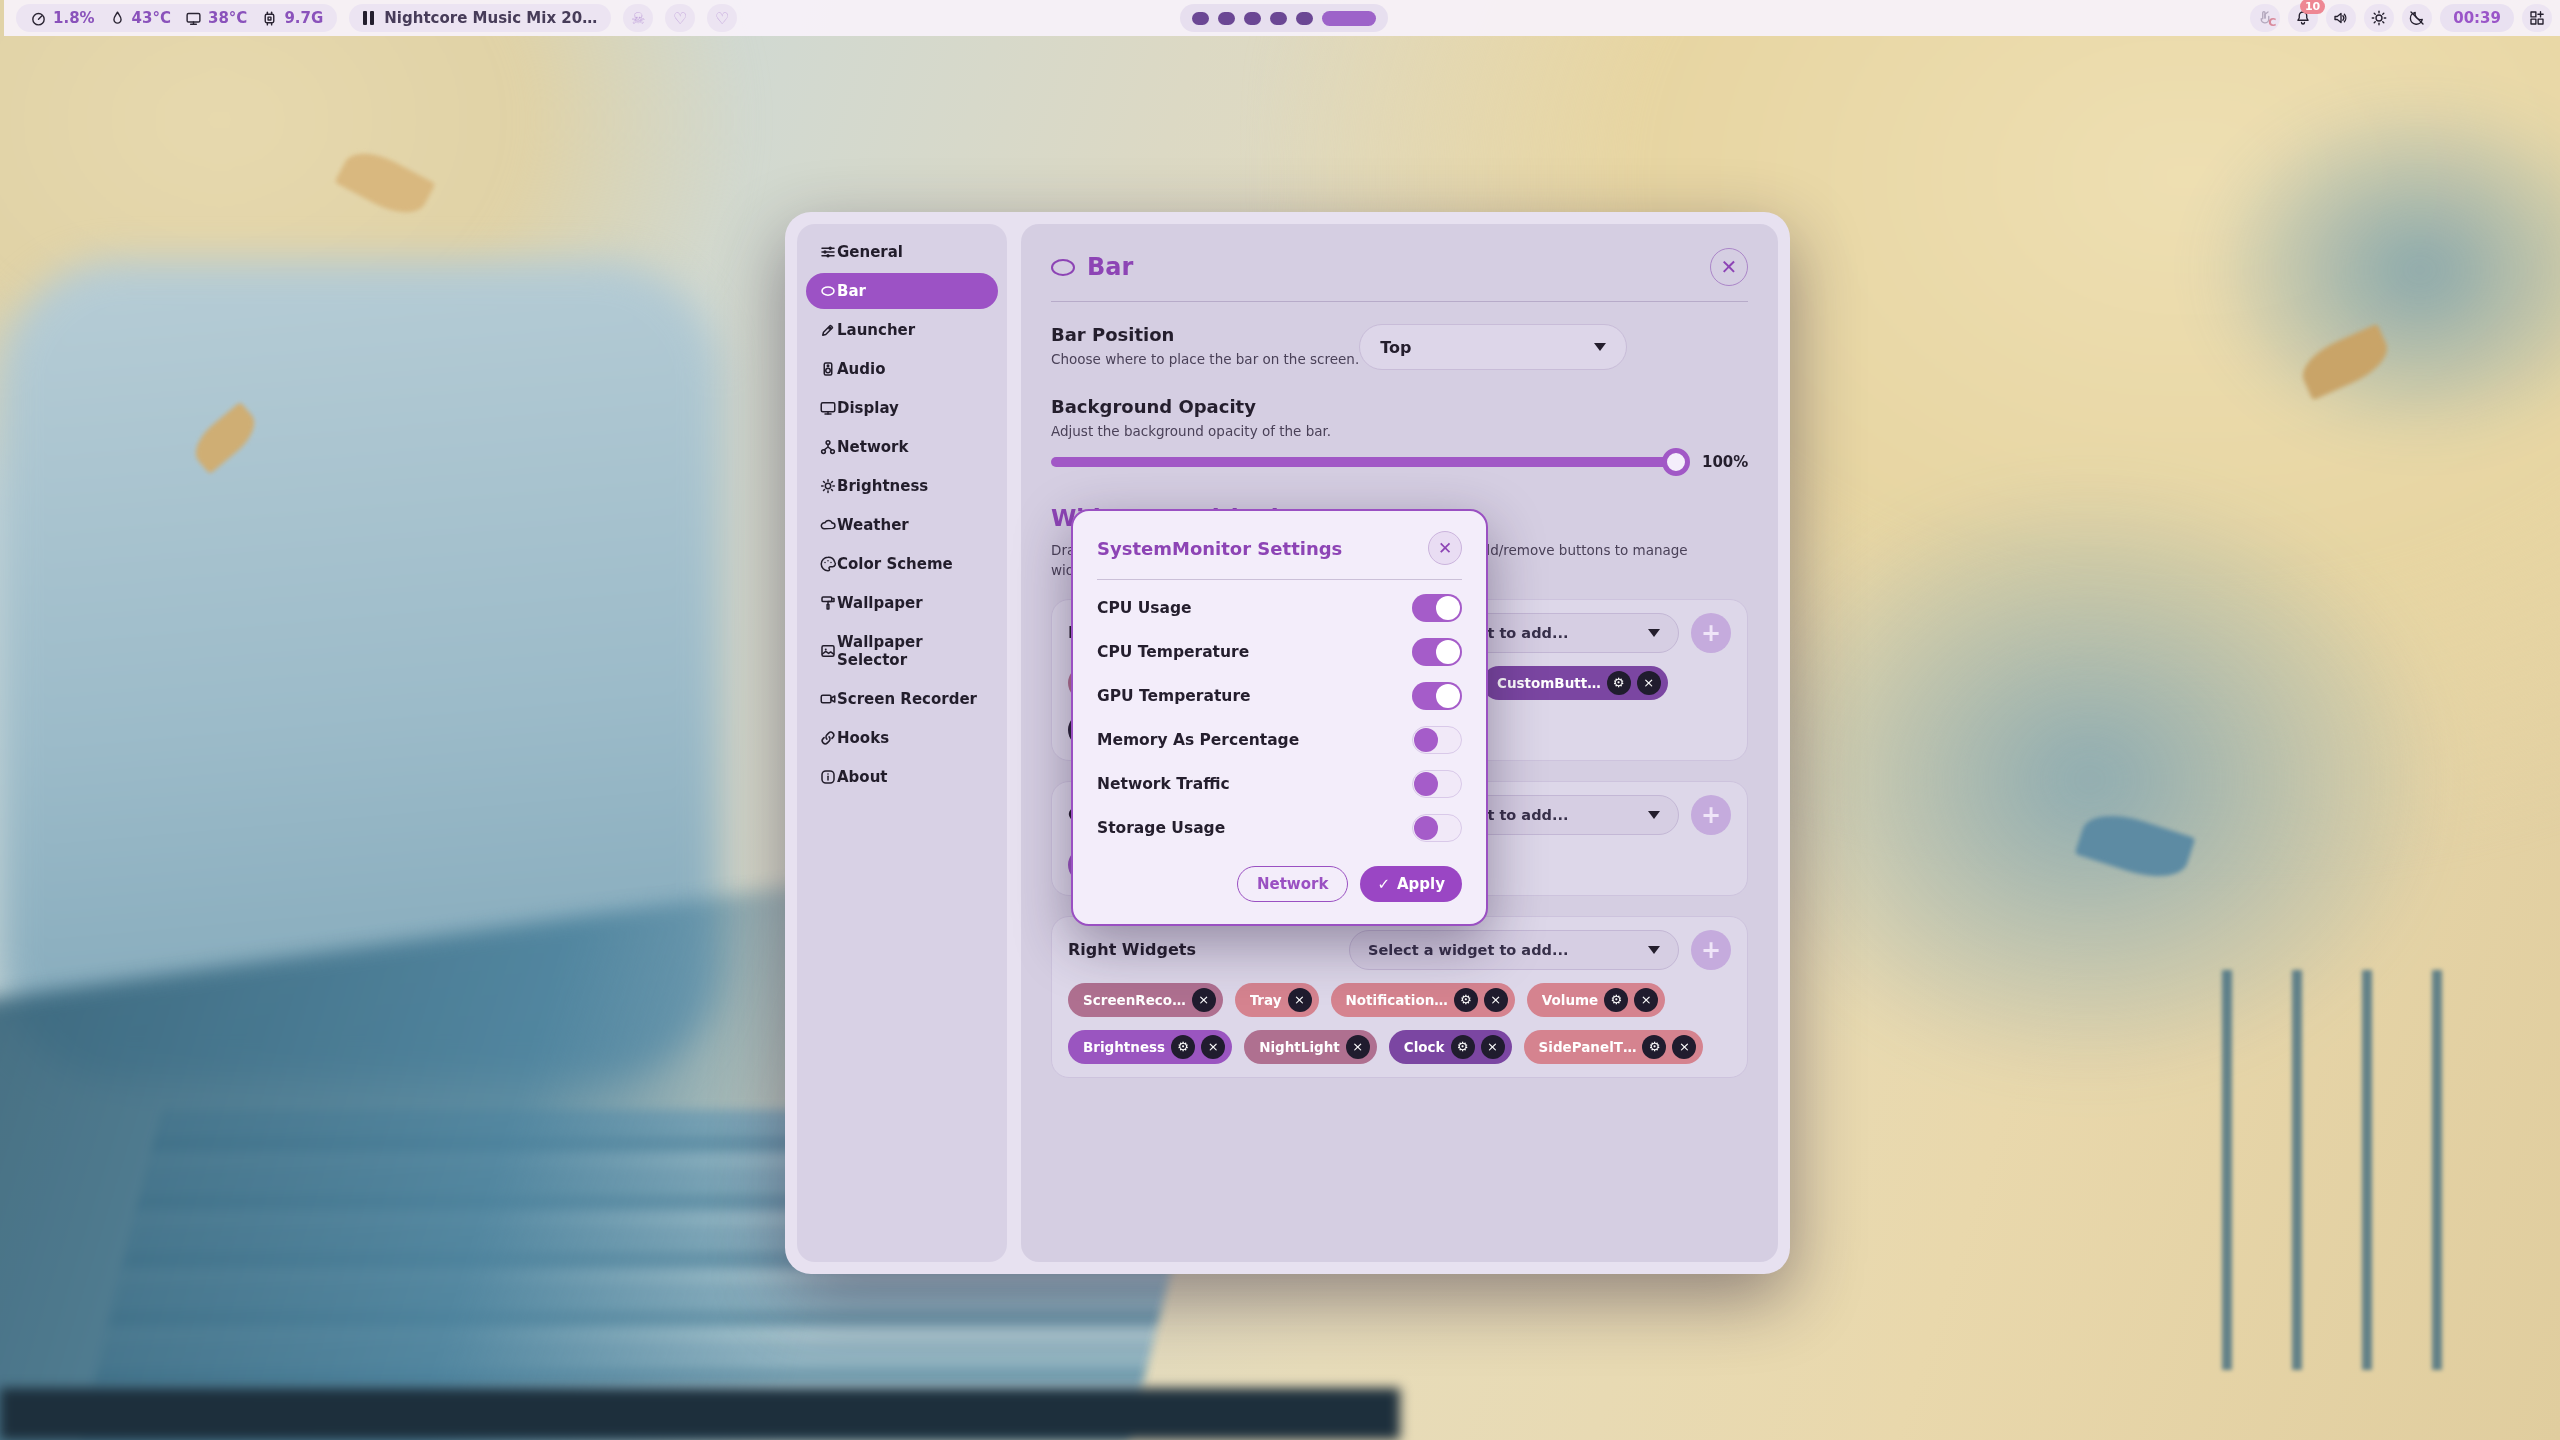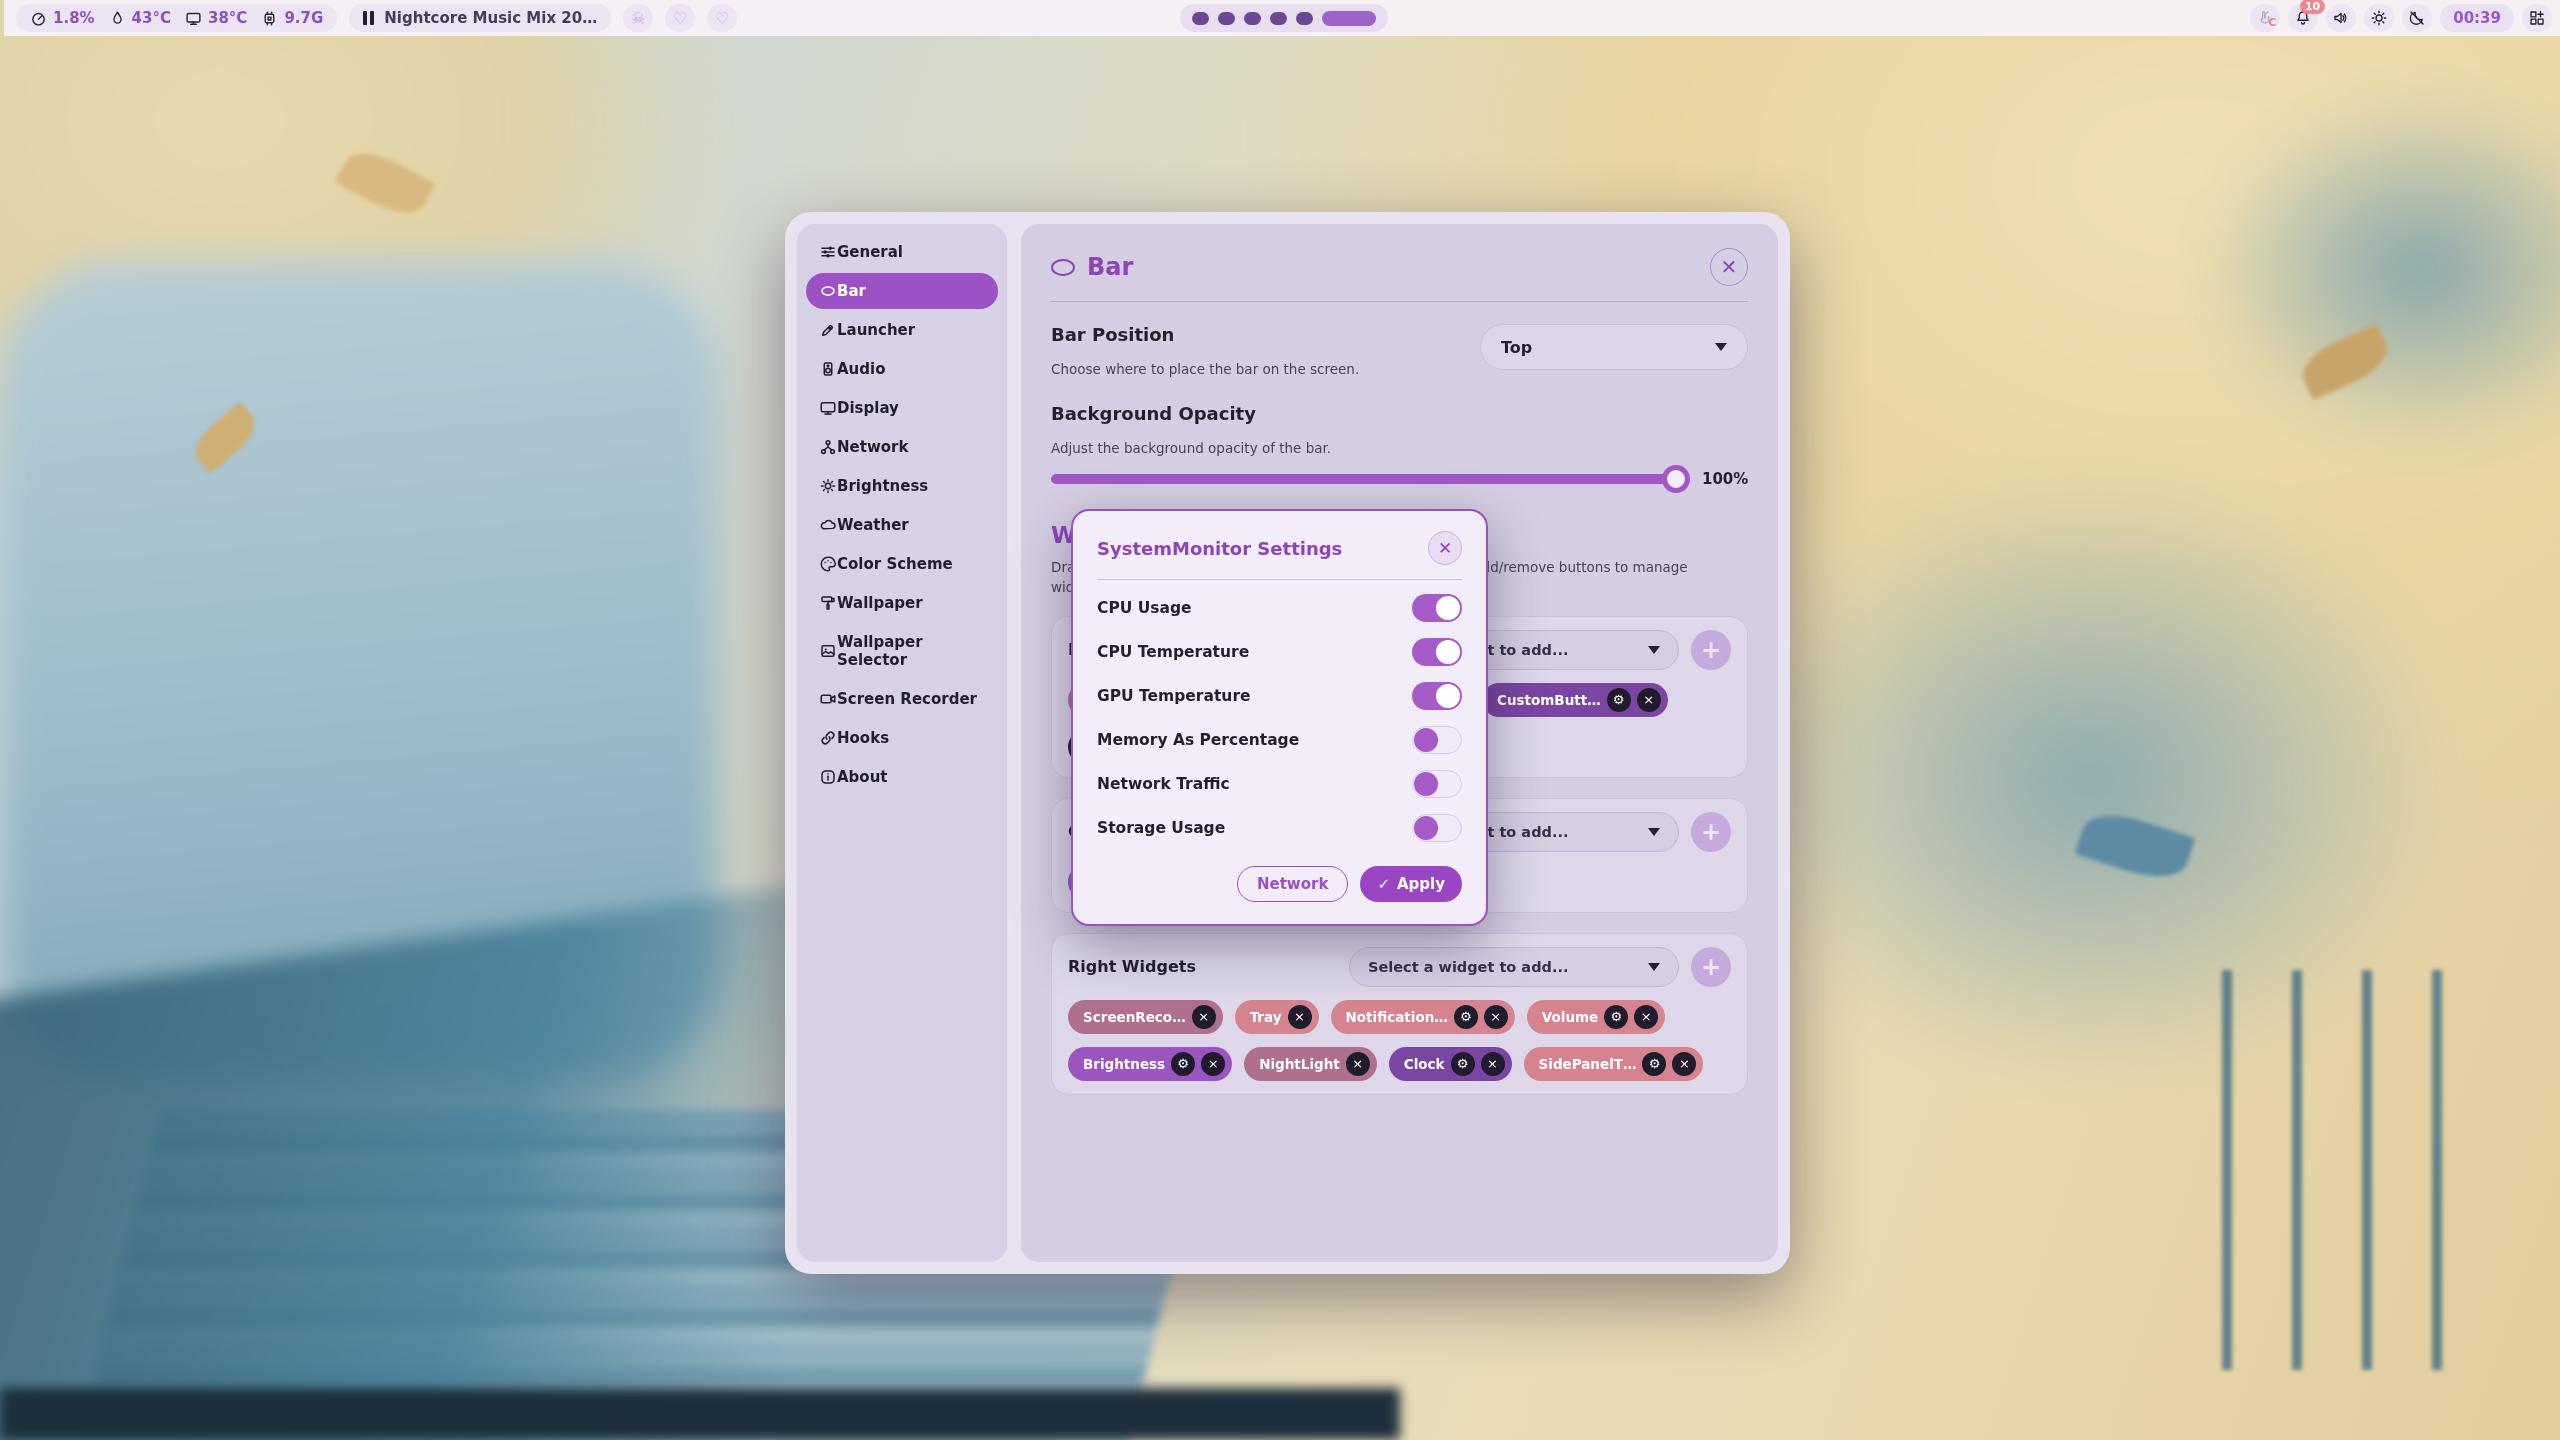--- a/index.html
+++ b/index.html
@@ -67,23 +67,23 @@
   .side-item.active svg { stroke:#fff; }
 
   .main { flex:1; background:#d5cee2; border-radius:18px; padding:24px 30px; position:relative; overflow:hidden; }
   .main-header { display:flex; align-items:center; gap:12px; }
   .title-oval { width:24px; height:17px; border:2.5px solid #8d44b5; border-radius:50%; }
   .main-title { color:#8d44b5; font-size:24px; font-weight:bold; }
   .win-close { margin-left:auto; width:38px; height:38px; border-radius:50%; border:1.5px solid #ab86c8;
     display:flex; align-items:center; justify-content:center; color:#8d44b5; font-size:20px; }
   .divider { border:none; border-top:1px solid #b7abc9; margin:15px 0 22px; }
 
-  .setting-row { display:flex; align-items:flex-start; justify-content:space-between; margin-bottom:26px; }
+  .setting-row { display:flex; align-items:flex-start; margin-bottom:26px; }
   .setting-label { font-size:18px; font-weight:bold; color:#241e2d; }
-  .setting-desc { font-size:13.5px; color:#4a4158; margin-top:16px; }
+  .setting-desc { font-size:13.5px; color:#4a4158; margin-top:6px; }
   .dropdown { width:268px; height:46px; background:#ddd6e9; border:1px solid #c8bcd8; border-radius:23px;
     display:flex; align-items:center; padding:2px 20px; }
   .dd-value { font-size:16px; color:#241e2d; font-weight:600; }
   .caret { margin-left:auto; width:0; height:0; border-left:6px solid transparent; border-right:6px solid transparent; border-top:8px solid #241e2d; }
 
   .slider-row { display:flex; align-items:center; gap:16px; margin-top:14px; }
   .slider-track { flex:1; height:10px; border-radius:5px; background:#a158c6; position:relative; }
   .slider-knob { position:absolute; right:-4px; top:50%; transform:translateY(-50%); width:28px; height:28px;
     border-radius:50%; background:#f4eefb; border:5px solid #a158c6; }
   .slider-value { font-size:15px; font-weight:600; color:#241e2d; width:46px; }

